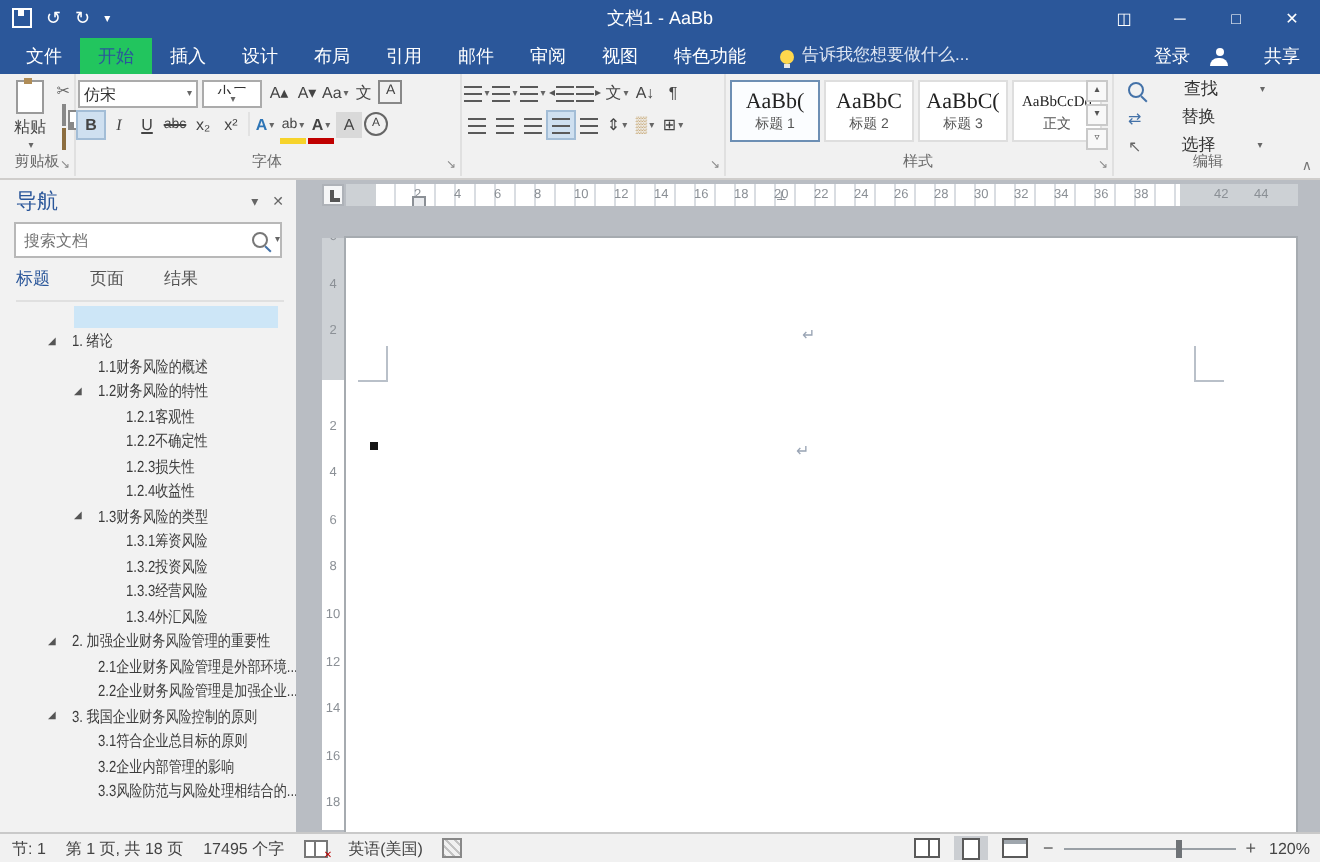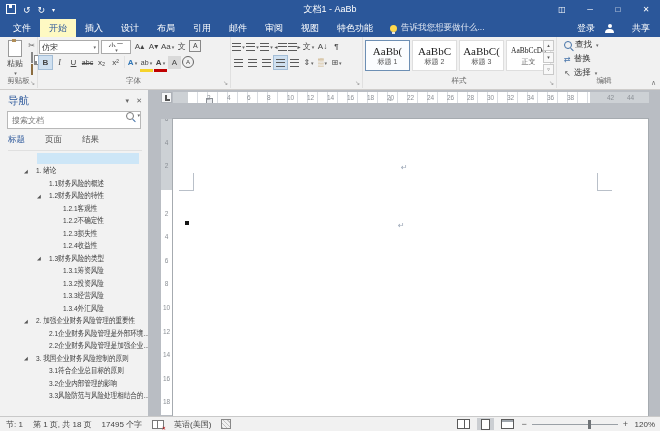--- a/index.html
+++ b/index.html
@@ -10,21 +10,21 @@
   .qat{position:absolute;left:6px;top:0;height:19px;display:flex;align-items:center;gap:7px;font-size:9px;}
   .qat .glyph{cursor:default;}
   .i-save{display:inline-block;width:8px;height:8px;border:1px solid #fff;position:relative;}
   .i-save::after{content:'';position:absolute;left:2px;top:0;width:3px;height:3px;background:#fff;}
   .wtitle{position:absolute;left:120px;right:120px;top:0;line-height:19px;text-align:center;font-size:9px;color:#fff;}
   .winbtns{position:absolute;right:0;top:0;height:19px;display:flex;}
   .wbtn{width:28px;line-height:19px;text-align:center;font-size:8px;color:#fff;}
   
   .tabrow{position:absolute;top:19px;left:0;right:0;height:18px;background:#2b579a;display:flex;align-items:stretch;padding-left:4px;}
   .tab{padding:0 9px;font-size:9px;color:#fff;line-height:18px;white-space:nowrap;}
-  .tab.active{background:#fef9c3;color:#2b579a;}
+  .tab.active{background:#22c55e;color:#2b579a;}
   .tellme{display:flex;align-items:center;gap:4px;margin-left:8px;font-size:8.5px;color:#dfe6f2;white-space:nowrap;}
   .i-bulb{display:inline-block;width:7px;height:7px;border-radius:50%;background:#ffd84d;position:relative;}
   .i-bulb::after{content:'';position:absolute;left:2px;bottom:-2px;width:3px;height:2px;background:#e6e6e6;}
   .trspacer{flex:1;}
   .acct{display:flex;align-items:center;gap:10px;padding-right:10px;font-size:9px;color:#fff;}
   .i-person{display:inline-block;width:9px;height:9px;position:relative;}
   .i-person::before{content:'';position:absolute;left:2.5px;top:0;width:4px;height:4px;border-radius:50%;background:#fff;}
   .i-person::after{content:'';position:absolute;left:0;bottom:0;width:9px;height:4px;border-radius:4px 4px 0 0;background:#fff;}
   .share{display:flex;align-items:center;gap:18px;}
   
@@ -70,31 +70,31 @@
   
   .scards{position:absolute;left:3px;top:3px;display:flex;}
   .scard{width:43px;height:29px;background:#fff;border:1px solid #dedede;margin-right:2px;display:flex;flex-direction:column;align-items:center;justify-content:center;gap:0;}
   .scard.active{border:1px solid #6d8fb4;background:#fbfdff;}
   .sprev{font-family:"Liberation Serif",serif;font-size:11px;line-height:12px;color:#222;white-space:nowrap;overflow:hidden;max-width:41px;}
   .sprev.small{font-size:7.5px;}
   .sname{font-size:7px;color:#555;white-space:nowrap;}
   .galbtns{position:absolute;right:2px;top:3px;width:11px;display:flex;flex-direction:column;}
   .gbtn{height:9px;border:1px solid #c9c9c9;background:#f8f8f8;font-size:5px;color:#555;text-align:center;line-height:8px;margin-bottom:1px;}
   
-  .erow{display:flex;align-items:center;height:12px;margin:2px 0 0 8px;font-size:8.5px;color:#333;gap:3px;}
+  .erow{display:flex;align-items:center;height:12px;margin:2px 0 0 8px;font-size:8.5px;color:#333;gap:20px;}
   .i-mag{display:inline-block;width:6px;height:6px;border:1px solid #4472a8;border-radius:50%;position:relative;}
   .i-mag::after{content:'';position:absolute;right:-3px;bottom:-2px;width:4px;height:1px;background:#4472a8;transform:rotate(45deg);}
   .collapse{position:absolute;right:4px;bottom:2px;font-size:7px;color:#777;}
   
   .navpane{position:absolute;top:90px;left:0;width:148px;bottom:14px;background:#f2f2f2;border-right:1px solid #c9c9c9;overflow:hidden;}
   .nav-head{position:absolute;top:4px;left:8px;right:6px;display:flex;align-items:center;}
   .nav-title{font-size:10.5px;color:#2b579a;}
   .nav-head .sp{flex:1;}
   .nhbtn{font-size:7px;color:#666;margin-left:7px;}
-  .nav-search{position:absolute;top:21px;left:7px;width:132px;height:16px;background:#fff;border:1px solid #b8b8b8;display:flex;}
+  .nav-search{position:absolute;top:21px;left:7px;width:132px;height:16px;background:#fff;border:1px solid #b8b8b8;display:flex;align-items:center;}
   .nav-search input{border:0;outline:0;background:transparent;flex:1;font-size:8px;padding:0 0 0 4px;color:#333;font-family:inherit;min-width:0;}
   .nav-search .mag{margin:0 2px;}
   .nav-tabs{position:absolute;top:44px;left:8px;right:6px;display:flex;gap:20px;font-size:8.5px;color:#555;padding-bottom:4px;border-bottom:1px solid #e0e0e0;}
   .ntab.active{color:#2b579a;}
   .nav-tree{position:absolute;top:62px;left:0;right:0;bottom:0;overflow:hidden;}
   .nav-item{display:flex;align-items:center;height:12.5px;font-size:8px;color:#3b3b3b;}
   .nav-item.lvl1{padding-left:24px;} .nav-item.lvl2{padding-left:37px;} .nav-item.lvl3{padding-left:51px;}
   .tri{width:12px;font-size:5px;color:#555;flex:none;}
   .txt{white-space:nowrap;transform:scaleX(0.82);transform-origin:left center;}
   .nav-item.sel{background:linear-gradient(#cde6f7,#cde6f7) no-repeat;background-size:102px 11px;background-position:37px center;}

